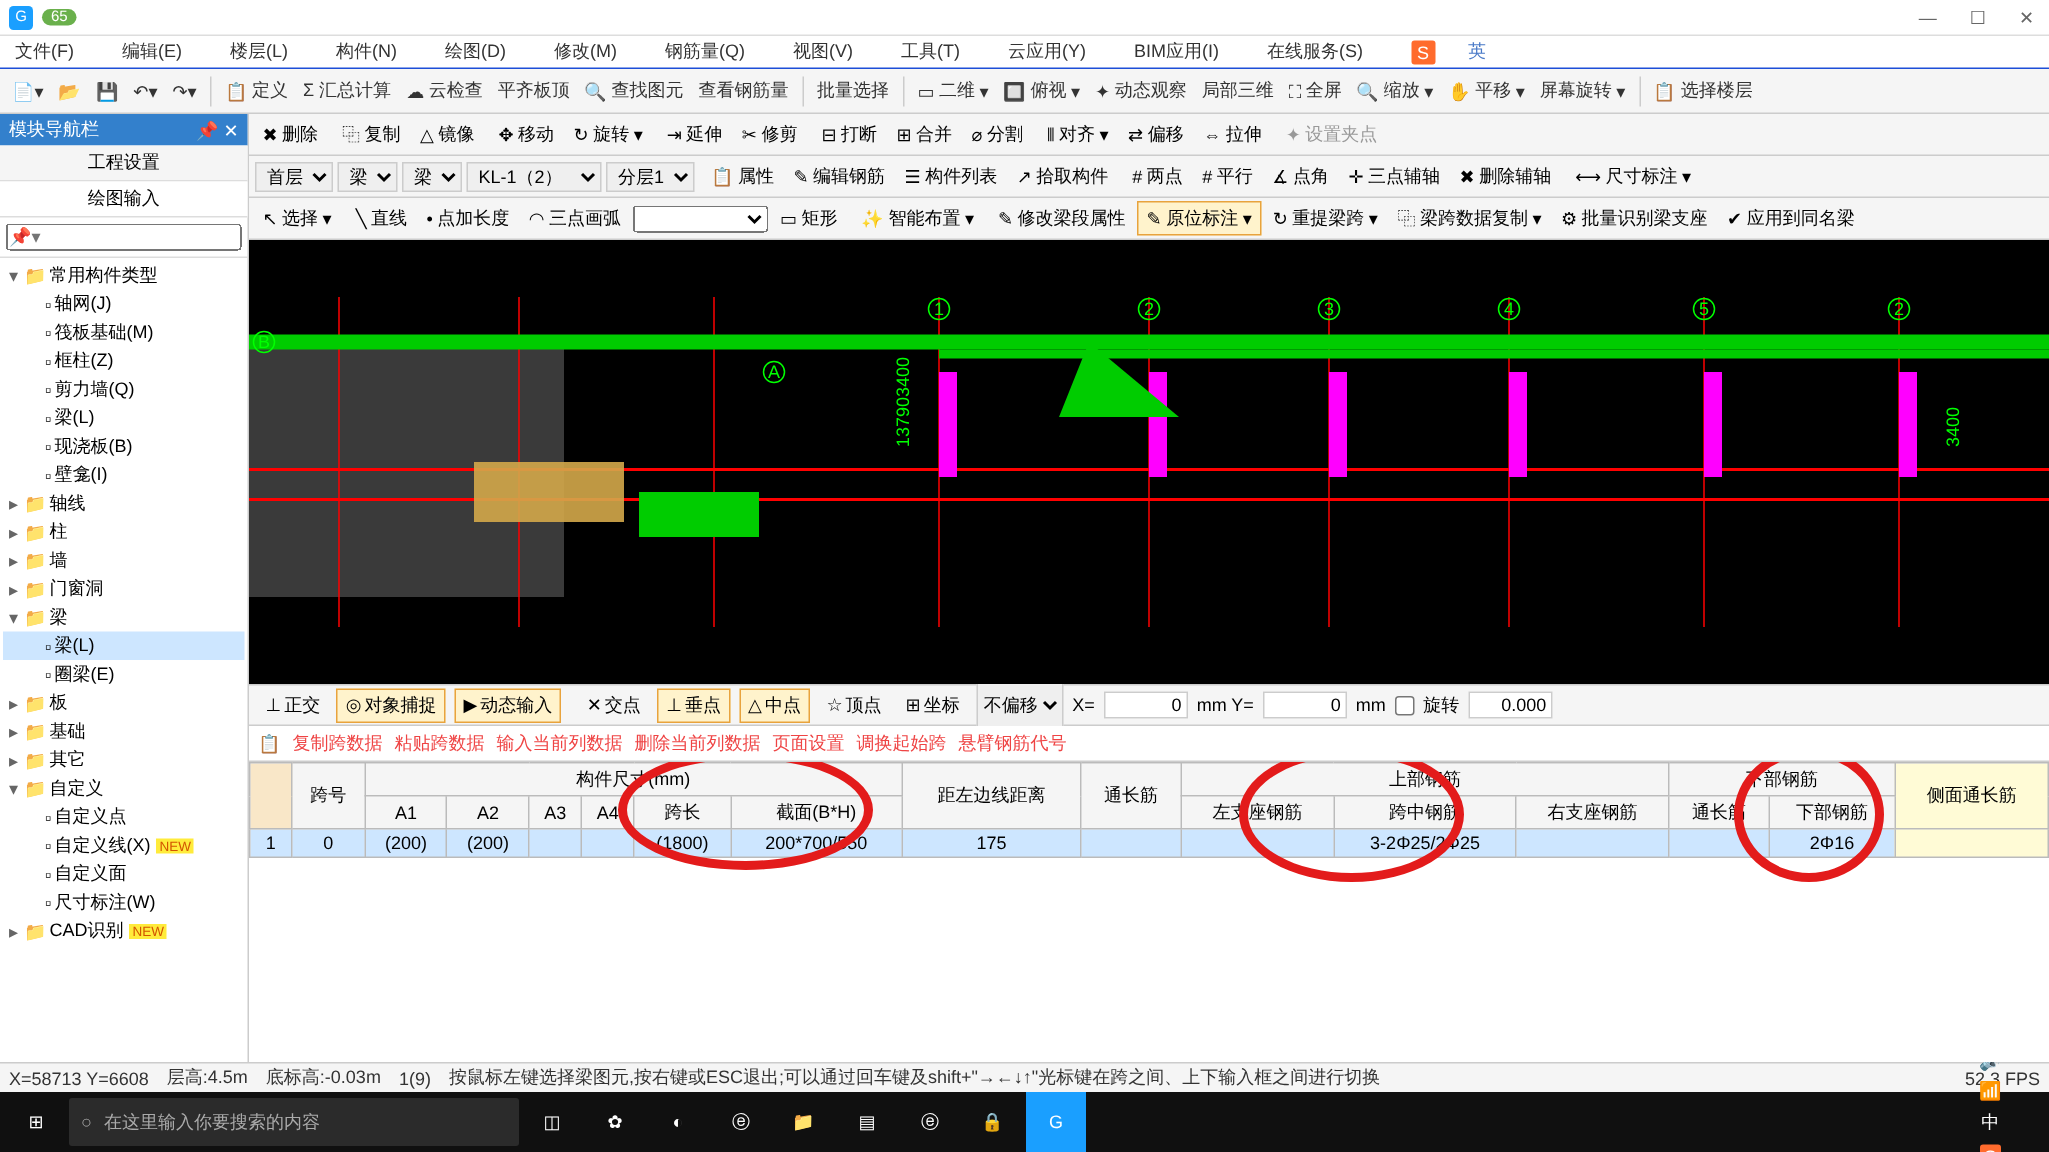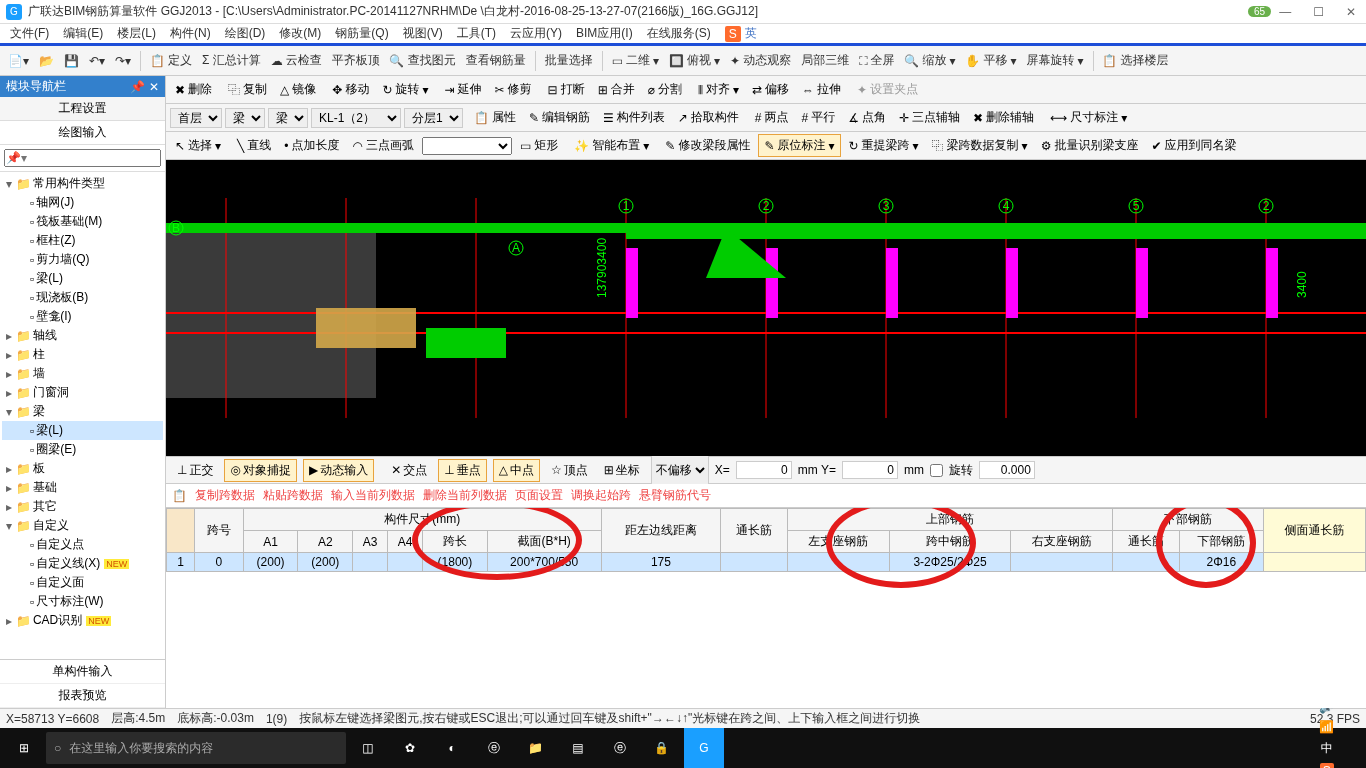--- a/index.html
+++ b/index.html
@@ -4,21 +4,21 @@
 <style>
 * { margin: 0; padding: 0; box-sizing: border-box; font-family: "Microsoft YaHei", SimSun, sans-serif; font-size: 12px; }
 body { width: 1366px; height: 768px; overflow: hidden; background: #f0f0f0; display: flex; flex-direction: column; }
 .titlebar { height: 24px; background: #fff; display: flex; align-items: center; padding: 0 6px; border-bottom: 1px solid #ddd; }
 .titlebar-icon { width: 16px; height: 16px; background: #1a9fff; border-radius: 3px; margin-right: 6px; color: #fff; text-align: center; line-height: 16px; font-size: 10px; }
 .titlebar-text { flex: 1; color: #333; white-space: nowrap; overflow: hidden; }
 .titlebar-badge { background: #6ab04c; color: #fff; border-radius: 8px; padding: 0 6px; font-size: 10px; margin-right: 4px; }
 .win-controls { display: flex; gap: 14px; margin-left: auto; color: #666; }
 .win-controls span { cursor: pointer; padding: 0 4px; }
 
-.menubar { height: 22px; background: #fff; display: flex; align-items: center; padding: 0 4px; gap: 2px; border-bottom: 3px solid #1d4ed8; }
+.menubar { height: 22px; background: #fff; display: flex; align-items: center; padding: 0 4px; gap: 20px; border-bottom: 1px solid #1d4ed8; }
 .menubar .menu-item { padding: 2px 6px; cursor: pointer; color: #333; }
 .menubar .right { margin-left: auto; display: flex; align-items: center; gap: 8px; }
 .menubar .link { color: #0066cc; }
 .avatar { width: 16px; height: 16px; border-radius: 50%; background: #ddd; }
 
 .toolbar { height: 30px; background: #f5f5f5; border-bottom: 1px solid #ccc; display: flex; align-items: center; padding: 0 4px; gap: 2px; }
 .toolbar .tb-item { padding: 2px 4px; cursor: pointer; display: flex; align-items: center; gap: 3px; color: #333; }
 .toolbar .sep { width: 1px; height: 20px; background: #ccc; margin: 0 3px; }
 
 .main { flex: 1; display: flex; overflow: hidden; }
@@ -72,21 +72,20 @@
 .taskbar .search { flex: 0 0 300px; background: #2b2b2b; height: 32px; display: flex; align-items: center; padding: 0 8px; gap: 8px; color: #aaa; border-radius: 2px; }
 .taskbar .tb-icon { width: 40px; height: 40px; display: flex; align-items: center; justify-content: center; cursor: pointer; }
 .taskbar .tray { margin-left: auto; display: flex; align-items: center; gap: 6px; padding-right: 6px; font-size: 11px; flex-direction: column; }
 .taskbar .clock { text-align: right; line-height: 1.2; }
 </style>
 </head>
 <body>
 
 <div class="titlebar">
   <span class="titlebar-icon">G</span>
-  <span class="titlebar-text">广联达BIM钢筋算量软件 GGJ2013 - [C:\Users\Administrator.PC-20141127NRHM\De     \白龙村-2016-08-25-13-27-07(2166版)_16G.GGJ12]</span>
   <span class="titlebar-badge">65</span>
   <div class="win-controls">
     <span>—</span>
     <span>☐</span>
     <span>✕</span>
   </div>
 </div>
 
 <div class="menubar">
   <span class="menu-item">文件(F)</span>
@@ -270,24 +269,20 @@
           <span>▫</span>
           <span>尺寸标注(W)</span>
         </div>
         <div class="tree-node indent-0">
           <span class="exp">▸</span>
           <span class="folder">📁</span>
           <span>CAD识别</span>
           <span style="background:#ffeb3b;color:#d35400;font-size:9px;padding:0 2px;margin-left:2px">NEW</span>
         </div>
       </div>
-    <div class="sidebar-bottom">
-      <div>单构件输入</div>
-      <div>报表预览</div>
-    </div>
   </div>
 
   <div class="canvas-area">
 
     <div class="toolbar2">
       <span class="tb-item">✖ <span>删除</span></span>
         <span class="sep"></span>
       <span class="tb-item">⿻ <span>复制</span></span>
       <span class="tb-item">△ <span>镜像</span></span>
         <span class="sep"></span>

